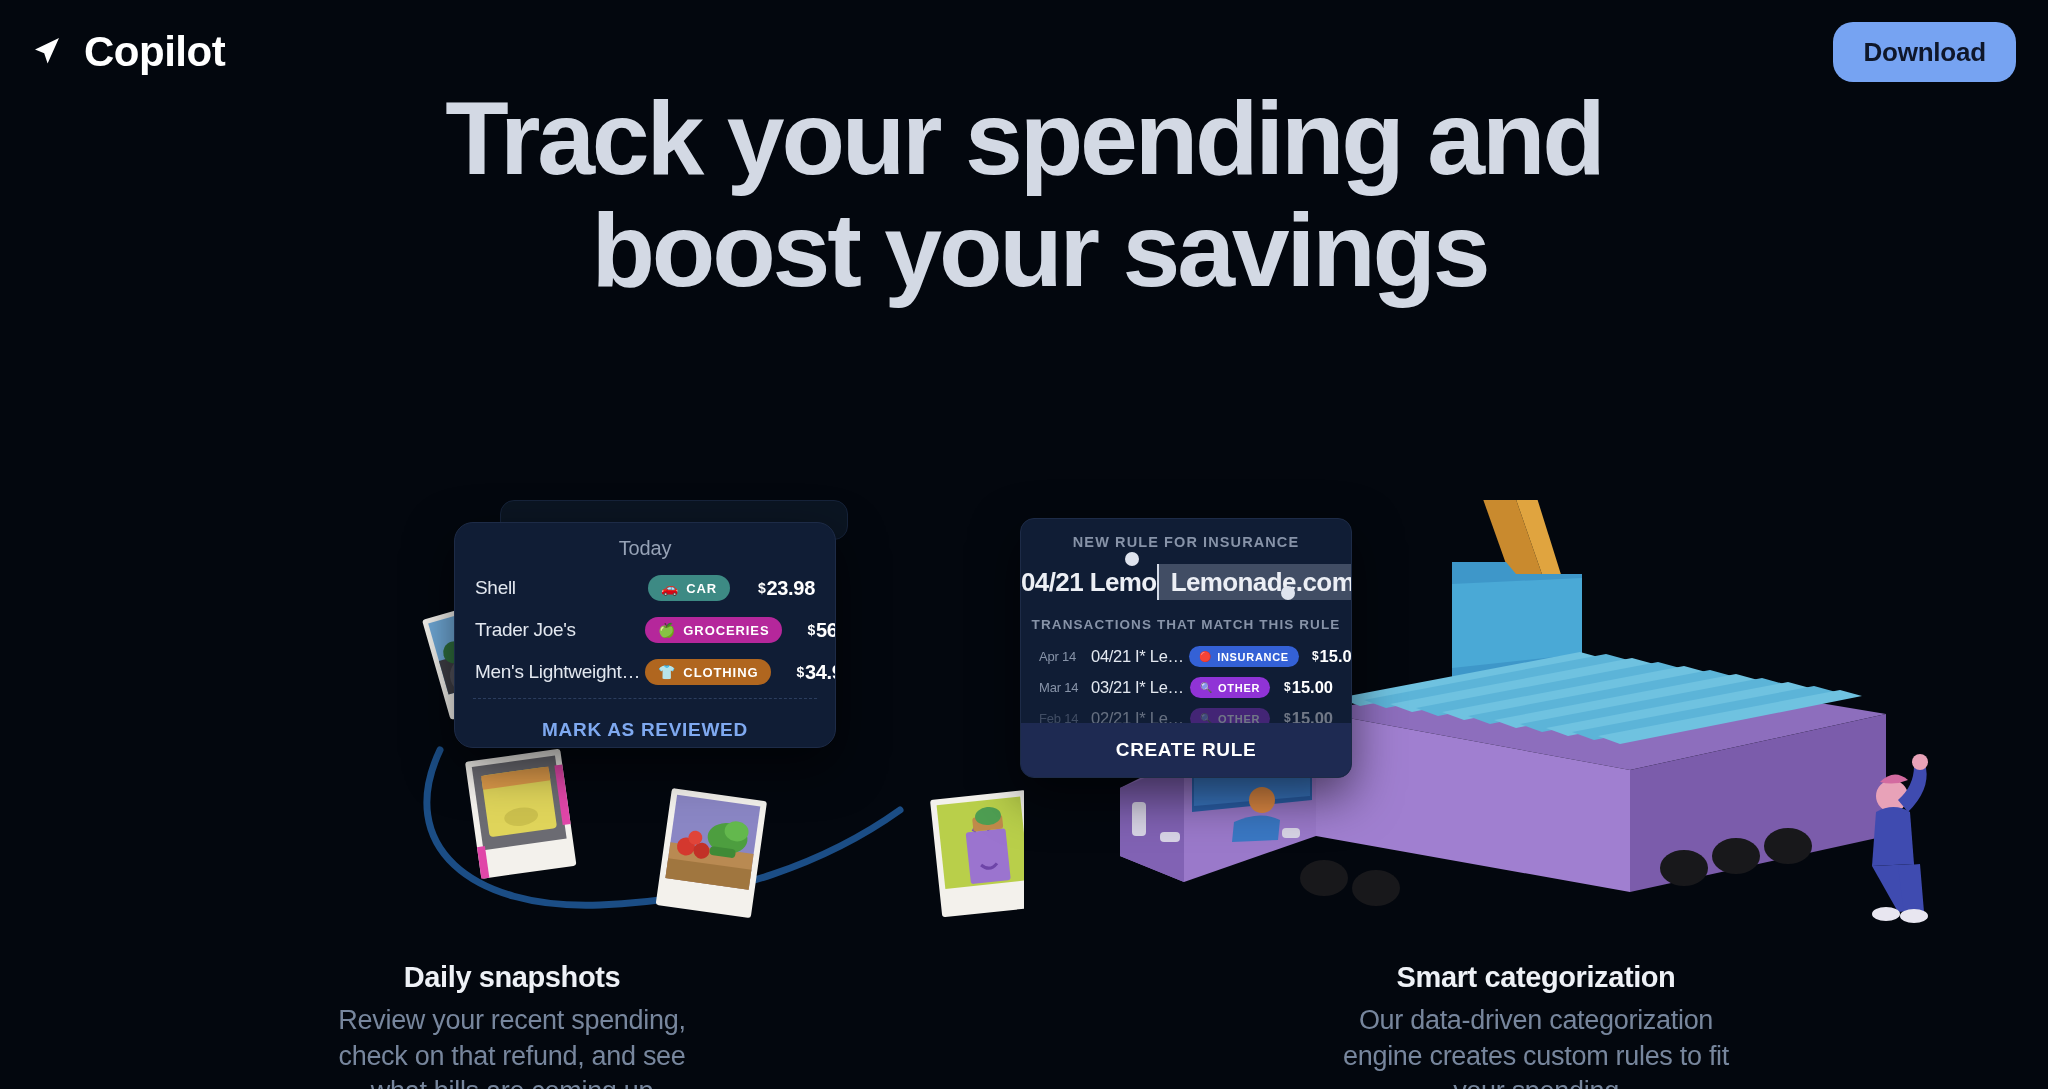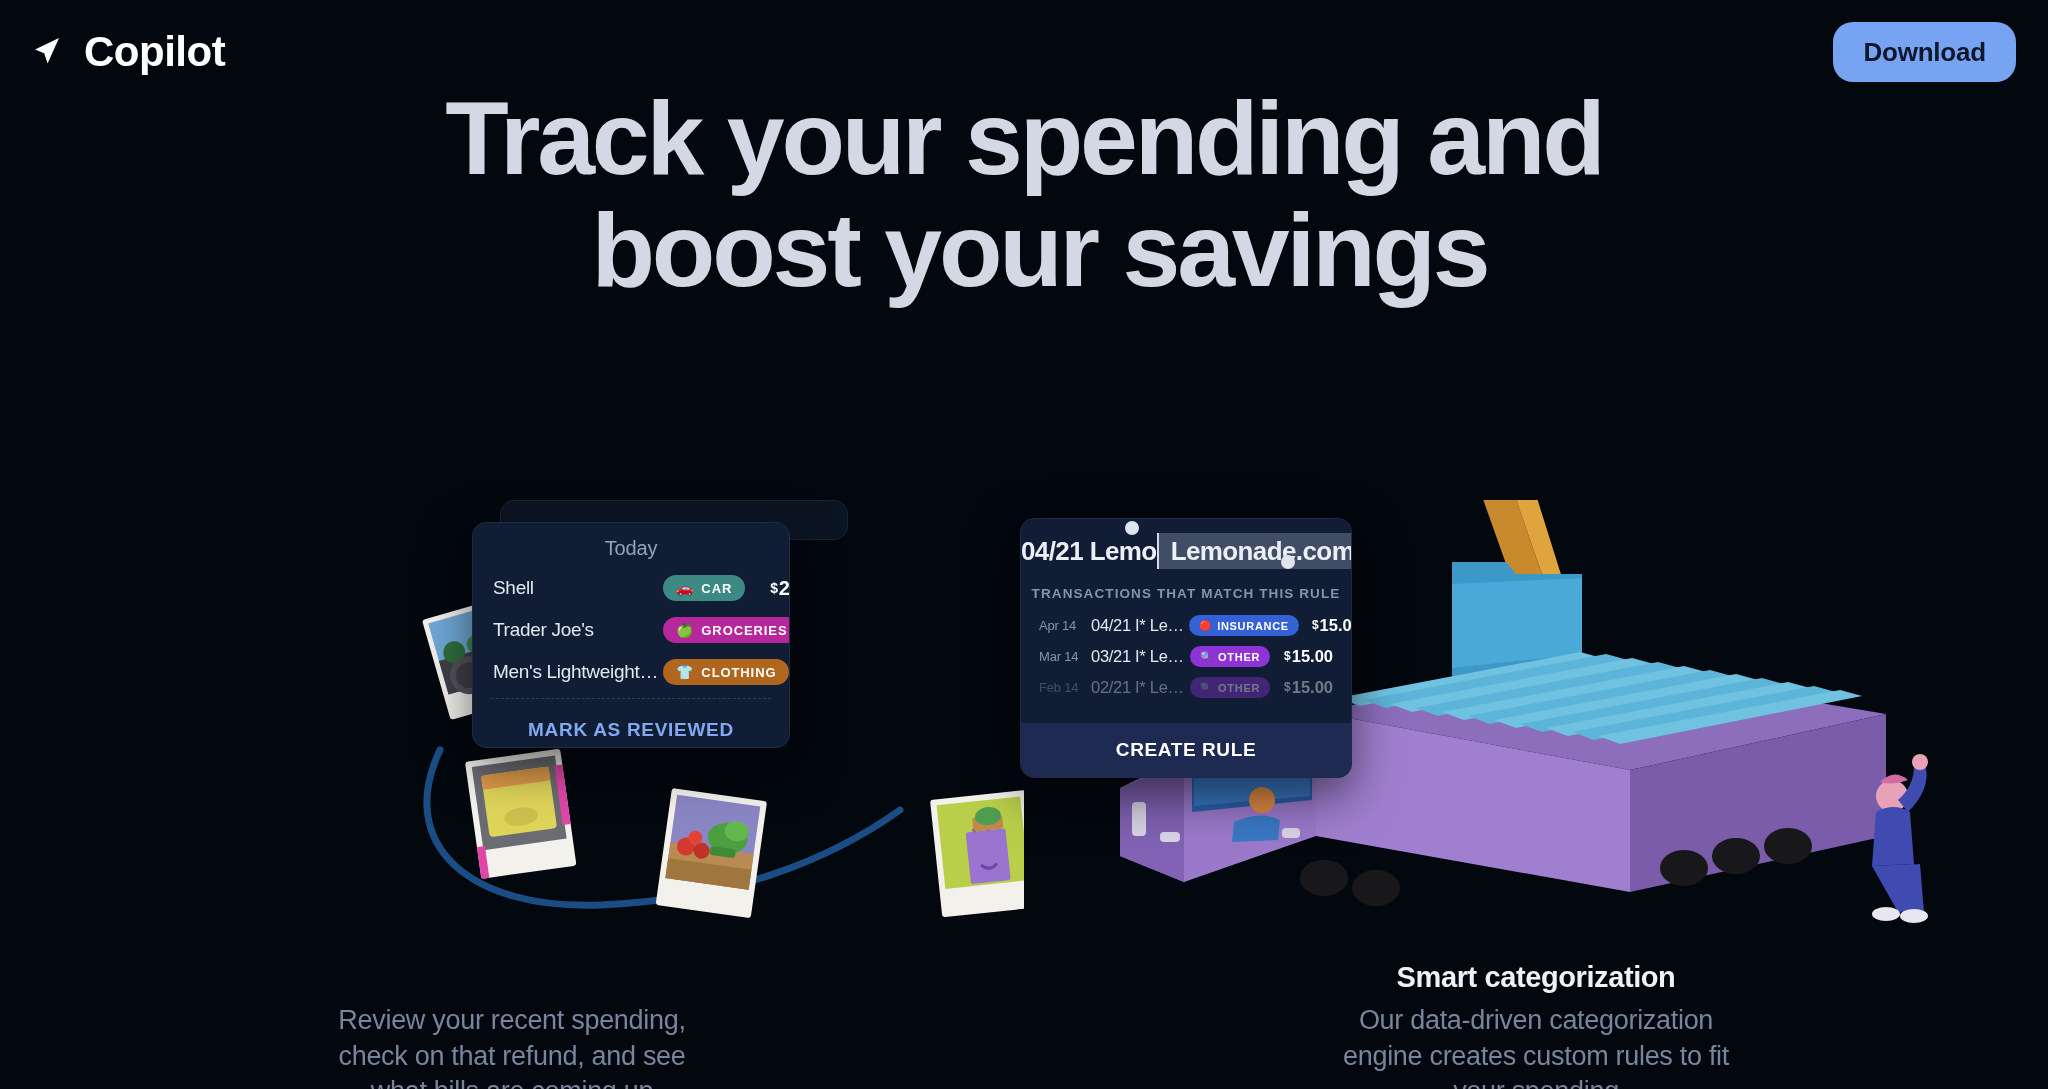--- a/index.html
+++ b/index.html
@@ -68,21 +68,21 @@
     border:1px solid #16233a;
   }
   .card{
     position:absolute; border-radius:14px;
     background:#101d35; border:1px solid #1d2b47;
     box-shadow:0 18px 48px rgba(0,0,0,.55);
     overflow:hidden;
   }
 
   
-  .card-left{ left:472px; top:22px; width:318px; height:226px; }
+  .card-left{ left:454px; top:22px; width:382px; height:226px;border-radius:19px; }
   .today{
     text-align:center; font-size:20px; color:#96a2b6;
     padding:14px 0 12px; letter-spacing:-0.2px;
   }
   .txn{
     display:flex; align-items:center; padding:0 20px; height:32px;
     margin-bottom:10px;
   }
   .txn-name{
     flex:0 0 170px; font-size:19px; color:#e3e8f0; letter-spacing:-0.3px;
@@ -293,20 +293,21 @@
           </div>
           <div class="txn-amt"><span class="cur">$</span><span>34.90</span></div>
         </div>
 
         <div class="divider-dash"></div>
         <div class="mark-reviewed">MARK AS REVIEWED</div>
       </div>
     </div>
 
     <div class="caption">
+      <div class="cap-title">Daily snapshots</div>
       <div class="cap-body">Review your recent spending, check on that refund, and see what bills are coming up</div>
     </div>
   </div>
 
   <div class="feature">
     <div class="stage">
 
       <svg class="illus" viewBox="0 0 1024 430">
 
         <g>
@@ -366,20 +367,21 @@
           <path d="M848 366 l42 -2 l6 46 l-22 2 z" fill="#3f4bb0"></path>
           <path d="M874 366 l22 -2 l4 48 l-20 2 z" fill="#3f4bb0"></path>
           <path d="M884 312 q22 -22 18 -44 l-12 -2 q0 20 -16 34 z" fill="#3f4bb0"></path>
           <circle cx="896" cy="262" r="8" fill="#e8a2b8"></circle>
           <ellipse cx="862" cy="414" rx="14" ry="7" fill="#e8e6f0"></ellipse>
           <ellipse cx="890" cy="416" rx="14" ry="7" fill="#e8e6f0"></ellipse>
         </g>
       </svg>
 
       <div class="card card-right">
+        <div class="rule-head">NEW RULE FOR INSURANCE</div>
 
         <div class="rule-text"><span>04/21 Lemo</span><span class="sel">Lemonade.com</span><span>NY</span>
           <span class="handle start"></span>
           <span class="handle end"></span>
         </div>
 
         <div class="match-head">TRANSACTIONS THAT MATCH THIS RULE</div>
 
         <div class="rrow">
           <div class="rdate">Apr 14</div>

